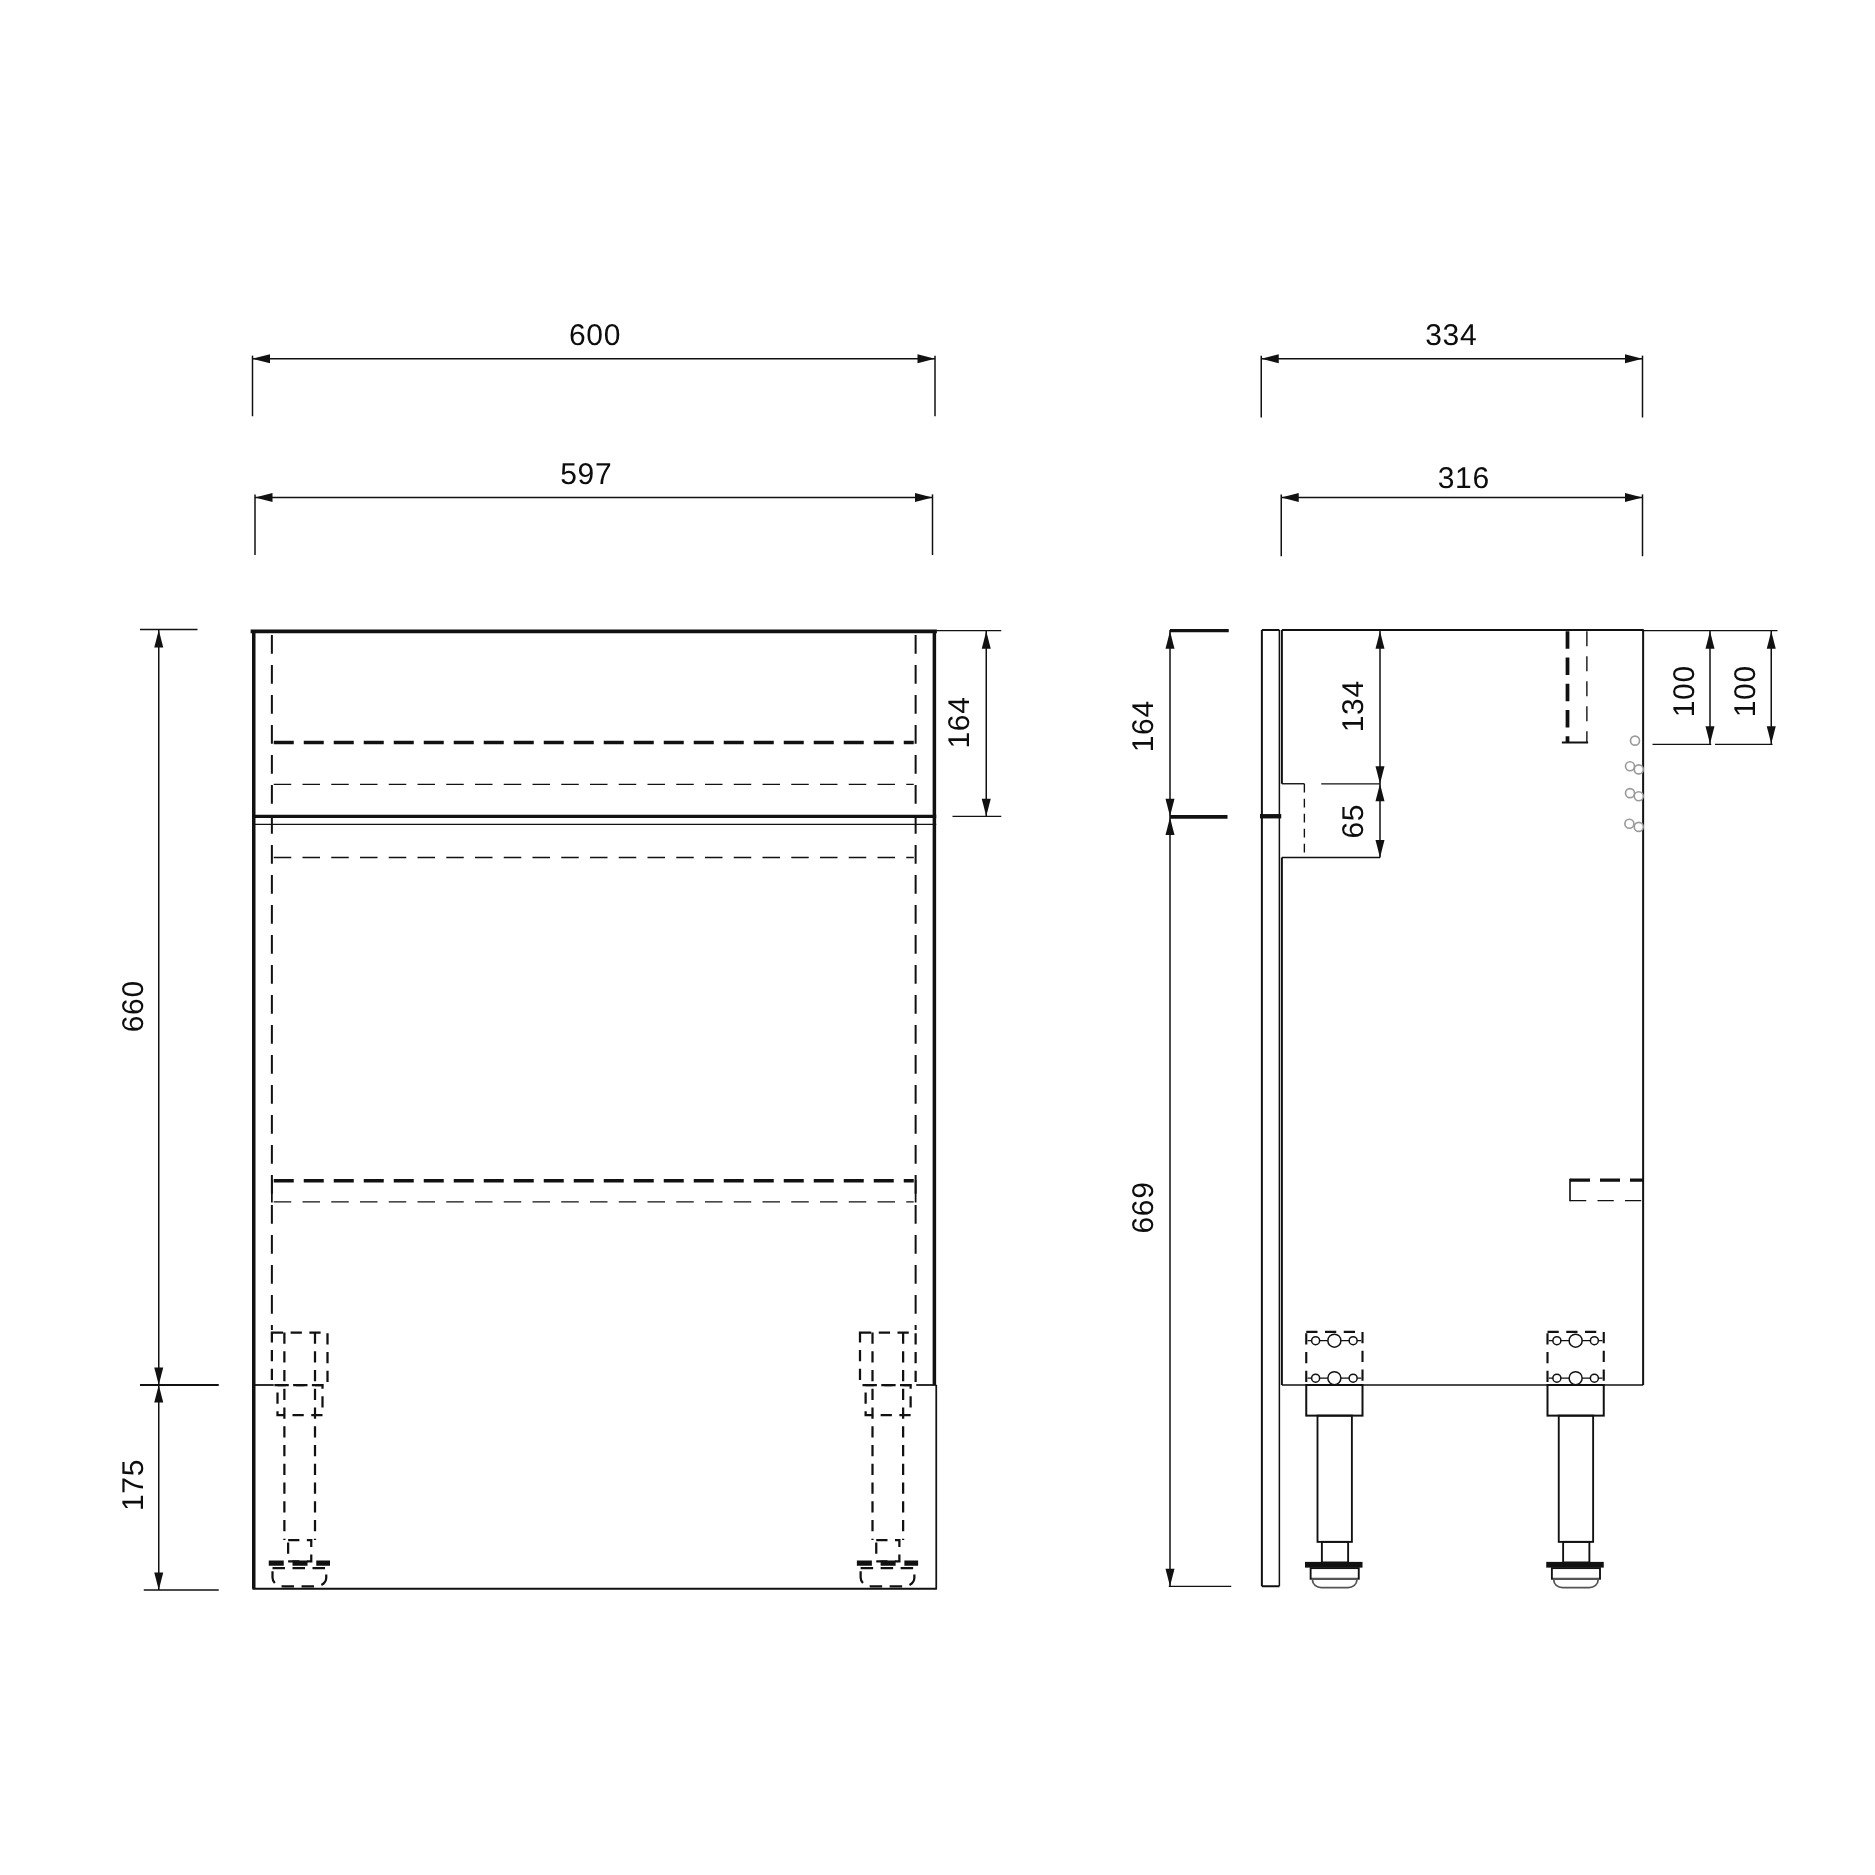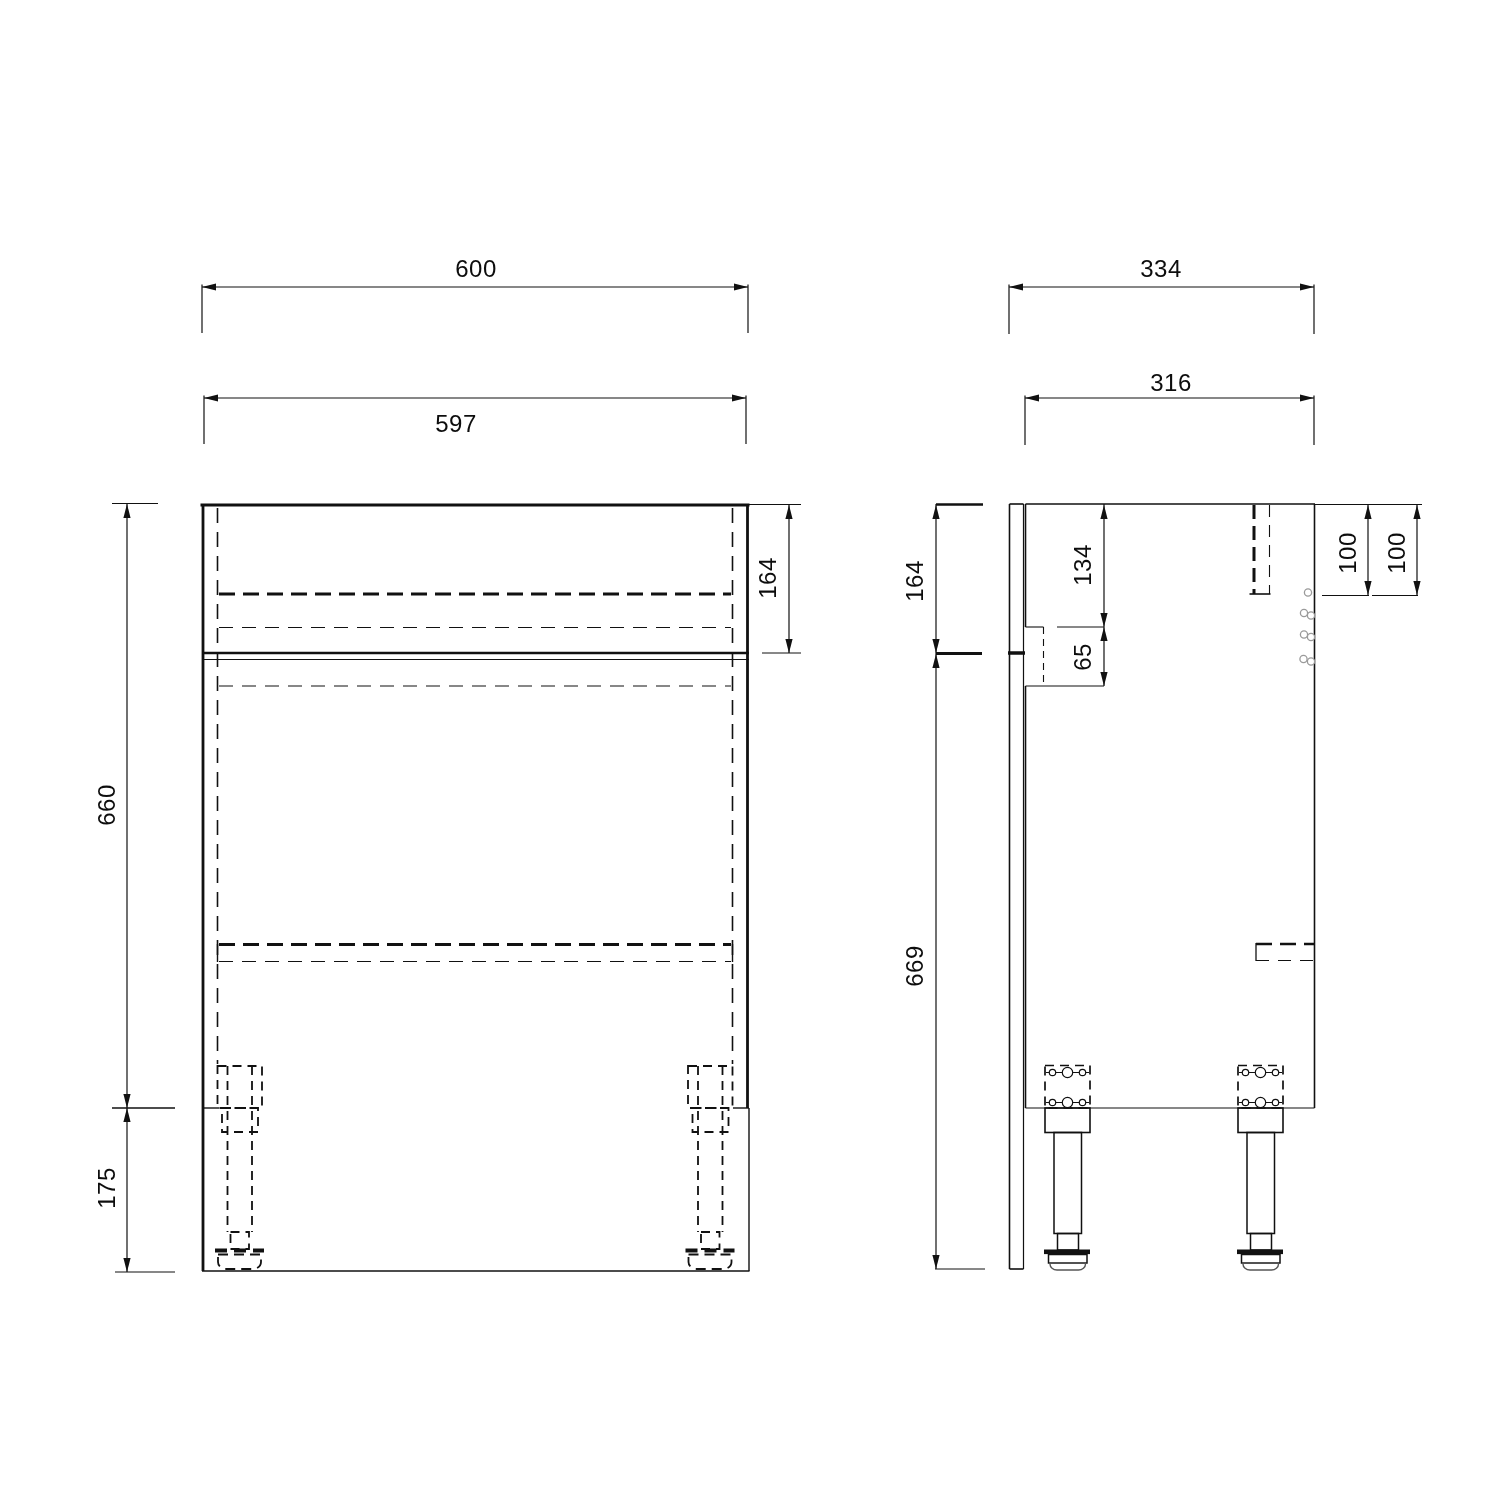--- a/index.html
+++ b/index.html
@@ -241,21 +241,21 @@
       <polygon points="936,654 932.4,668 939.6,668" fill="#111" stroke="none"></polygon>
       <polygon points="936,1269 932.4,1255 939.6,1255" fill="#111" stroke="none"></polygon>
       <line x1="935" y1="1269" x2="985" y2="1269" stroke-width="1"></line>
     </g>
   </g>
 </svg>
 
 <div>
   <span class="dim-label" style="left:476px;top:269px;">600</span>
 
-  <span class="dim-label" style="left:456px;top:380px;margin-top:44px;">597</span>
+  <span class="dim-label" style="left:469px;top:380px;">597</span>
 
   <span class="dim-label rot" style="left:768px;top:578px;">164</span>
 
   <span class="dim-label rot" style="left:107px;top:805px;">660</span>
 
   <span class="dim-label rot" style="left:107px;top:1188px;">175</span>
 
   <span class="dim-label" style="left:1161px;top:269px;">334</span>
 
   <span class="dim-label" style="left:1171px;top:383px;">316</span>

